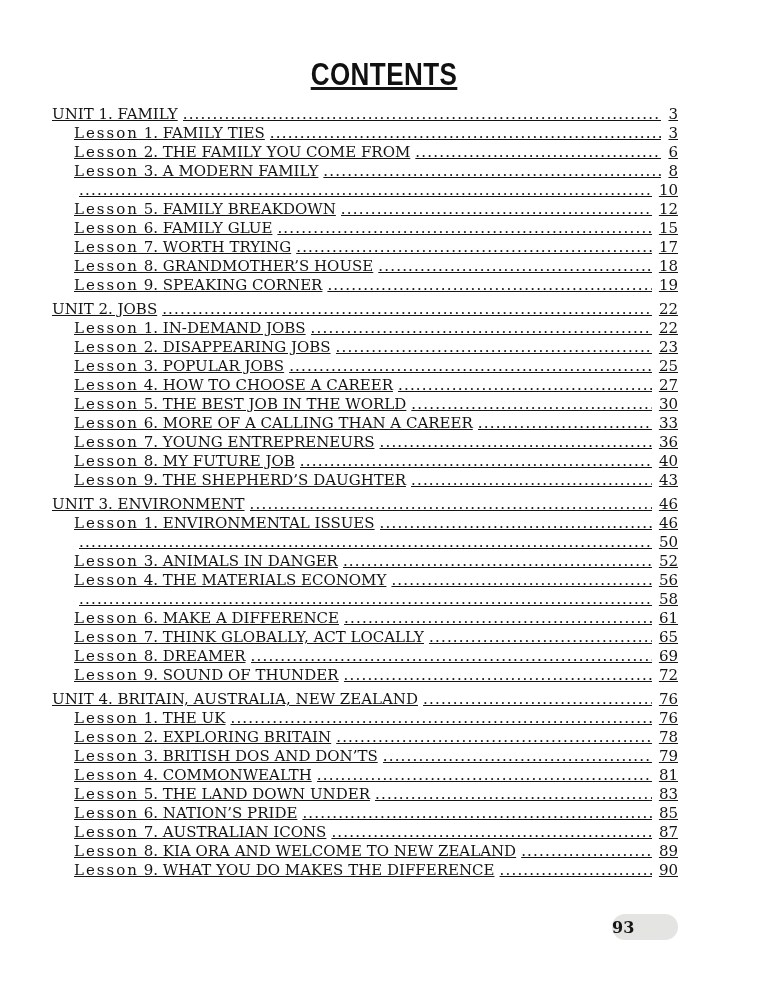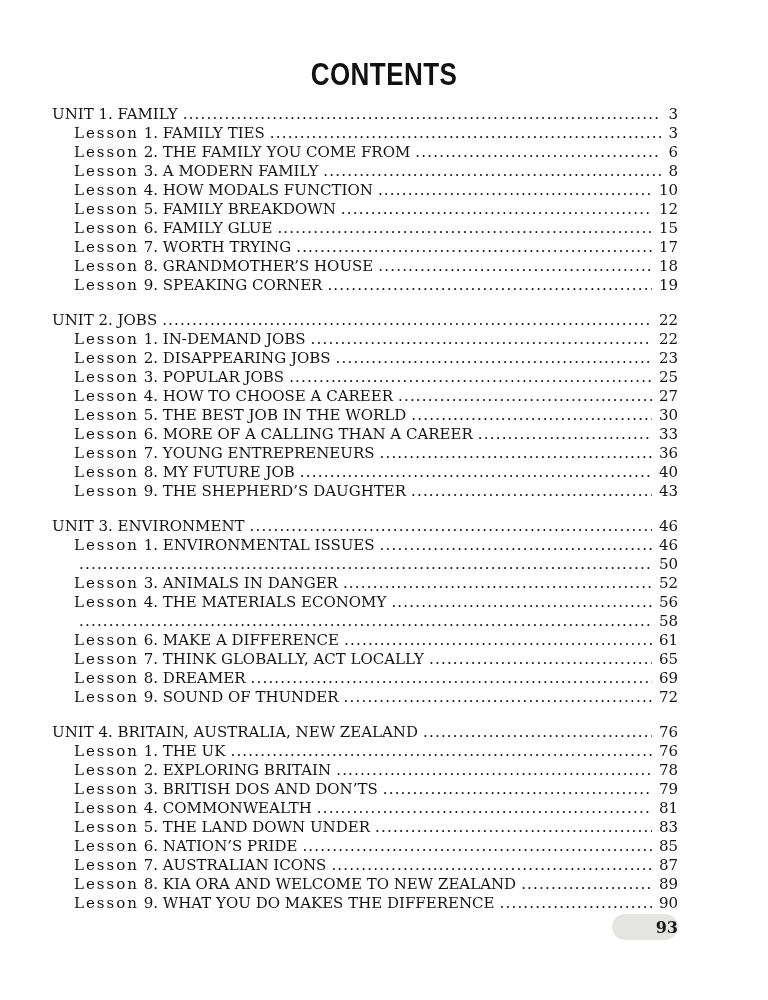--- a/index.html
+++ b/index.html
@@ -10,20 +10,21 @@
     background: #ffffff;
     overflow: hidden;
     font-family: "DejaVu Serif", serif;
     color: #141414;
   }
   .page {
     position: relative;
     width: 768px;
     height: 720px;
     box-sizing: border-box;
+    text-decoration: underline;
   }
   .title {
     margin: 0;
     padding-top: 58px;
     text-align: center;
     font-family: "Liberation Sans", sans-serif;
     font-weight: bold;
     font-size: 31px;
     line-height: 34px;
     letter-spacing: 0.5px;
@@ -34,21 +35,21 @@
     margin: 13px 90px 0 52px;
     font-size: 15px;
   }
   .toc-row {
     display: flex;
     align-items: baseline;
     height: 19px;
     white-space: nowrap;
     overflow: hidden;
   }
-  .toc-row.unit { margin-top: 16px; }
+  .toc-row.unit { margin-top: 5px; }
   .toc-row.unit:first-child { margin-top: 0; }
   .toc-row.lesson { padding-left: 22px; }
   .label { flex: 0 0 auto; }
   .lesson-word { letter-spacing: 2px; margin-top: 39px; }
   .leader {
     flex: 1 1 auto;
     display: block;
     overflow: hidden;
     white-space: nowrap;
     margin: 0 7px 0 5px;
@@ -62,21 +63,21 @@
   .page-badge {
     position: absolute;
     top: 914px;
     left: 612px;
     width: 66px;
     height: 26px;
     border-radius: 13px;
     background: #e4e4e2;
     display: flex;
     align-items: center;
-    justify-content: flex-end;
+    justify-content: flex-start;
     font-weight: bold;
     font-size: 16px;
     color: #161616;
   }
 </style>
 </head>
 <body>
 
 <div class="page">
   <h1 class="title">CONTENTS</h1>
@@ -96,21 +97,20 @@
         <span class="label"><span class="lesson-word">Lesson</span> 2. THE FAMILY YOU COME FROM</span>
         <span class="leader">................................................................................................................................................................................................................................................</span>
         <span class="pageno">6</span>
       </div>
       <div class="toc-row lesson">
         <span class="label"><span class="lesson-word">Lesson</span> 3. A MODERN FAMILY</span>
         <span class="leader">................................................................................................................................................................................................................................................</span>
         <span class="pageno">8</span>
       </div>
       <div class="toc-row lesson">
-        <span class="label"><span class="lesson-word">Lesson</span> 4. HOW MODALS FUNCTION</span>
         <span class="leader">................................................................................................................................................................................................................................................</span>
         <span class="pageno">10</span>
       </div>
       <div class="toc-row lesson">
         <span class="label"><span class="lesson-word">Lesson</span> 5. FAMILY BREAKDOWN</span>
         <span class="leader">................................................................................................................................................................................................................................................</span>
         <span class="pageno">12</span>
       </div>
       <div class="toc-row lesson">
         <span class="label"><span class="lesson-word">Lesson</span> 6. FAMILY GLUE</span>

